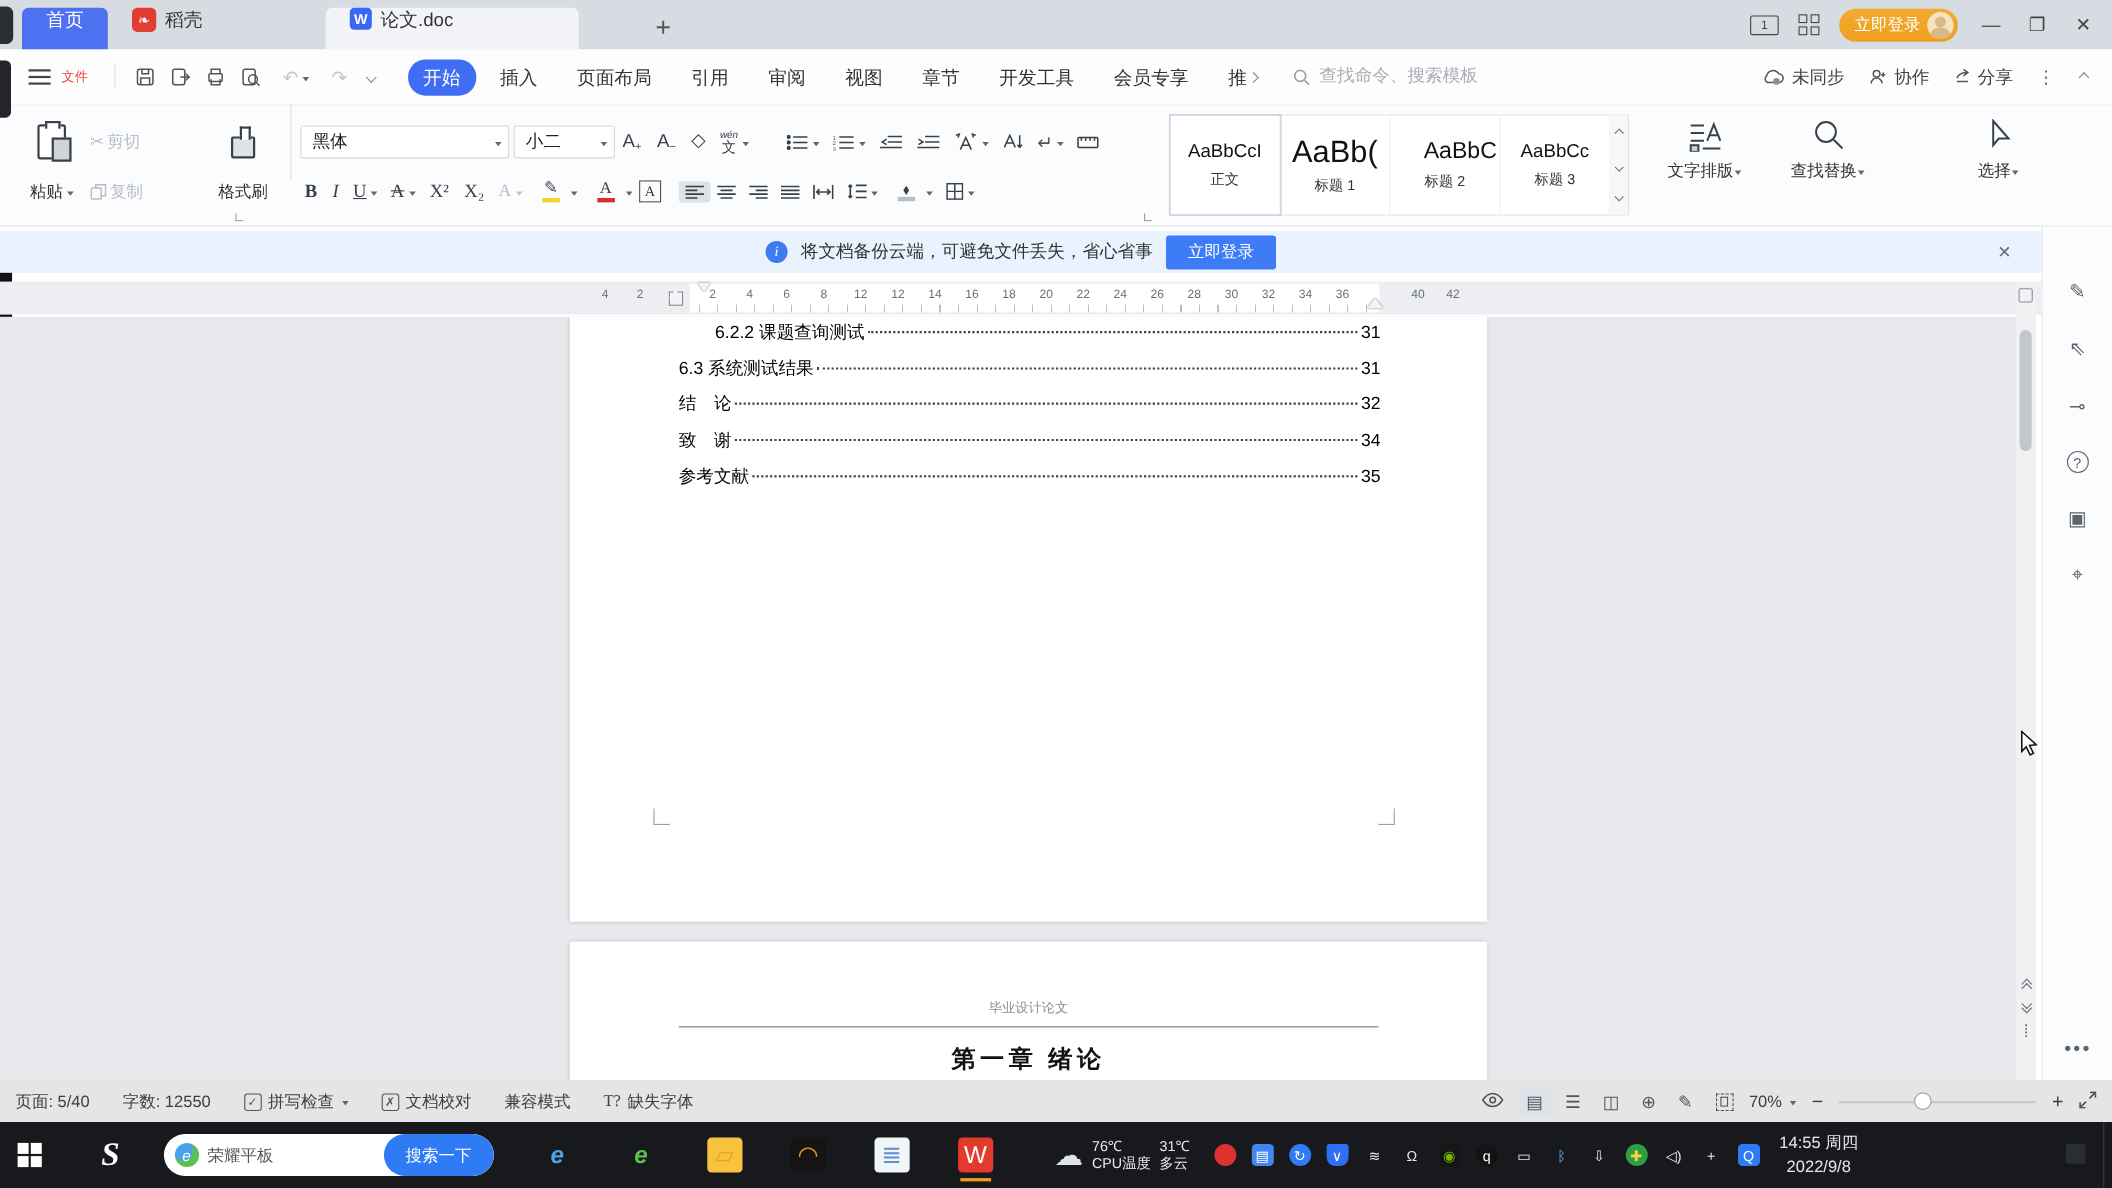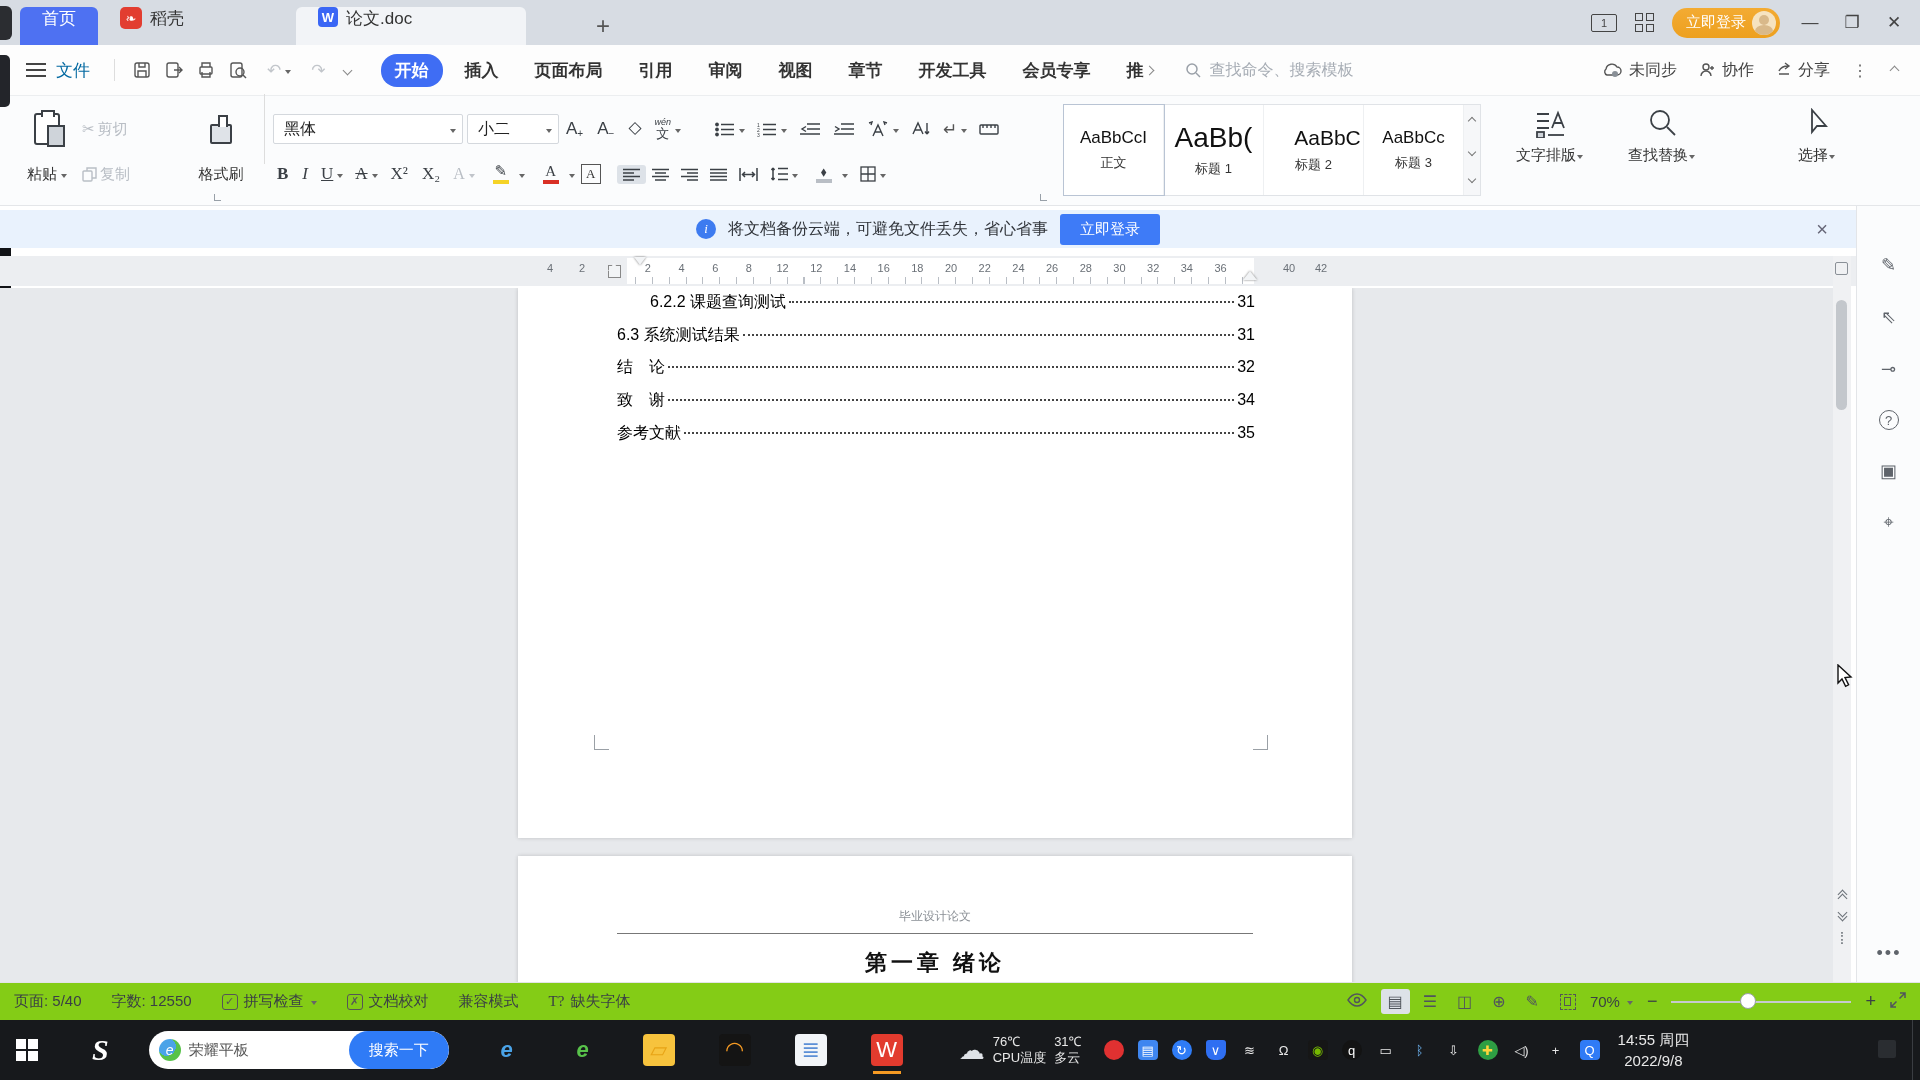--- a/index.html
+++ b/index.html
@@ -23,28 +23,28 @@
   .grid4 i { border:1.6px solid #444; }
   .login-pill { height:30px; background:linear-gradient(#f3ab33,#eda01f); border-radius:16px; display:flex; align-items:center; gap:6px; padding:0 4px 0 14px; color:#fff; font-size:15px; }
   .avatar { width:24px; height:24px; border-radius:50%; background:#f6e3c0; position:relative; overflow:hidden; }
   .avatar i { position:absolute; left:7px; top:4px; width:10px; height:10px; border-radius:50%; background:#d9b98a; }
   .avatar b { position:absolute; left:3px; top:14px; width:18px; height:12px; border-radius:50%; background:#d9b98a; }
 
   
   .menubar { position:absolute; left:0; top:45px; width:1920px; height:51px; background:#fdfdfd; display:flex; align-items:center; border-bottom:1px solid #eceef0; }
   .hamb { margin-left:26px; width:20px; display:flex; flex-direction:column; gap:4px; }
   .hamb i { height:2px; background:#444; }
-  .mfile { font-size:17px; color:#0369a1; margin:0 16px 0 10px; }
+  .mfile { font-size:12px; color:#ef4444; margin:0 16px 0 10px; }
   .vdiv { width:1px; height:22px; background:#ddd; margin:0 8px; }
   .qicons { display:flex; align-items:center; gap:14px; margin:0 10px; color:#555; }
   .qicons svg { display:block; }
   .arrglyph { font-size:17px; color:#555; }
   .arrglyph.dis { color:#c2c6cb; }
   .menu-tabs { display:flex; align-items:center; gap:8px; margin-left:14px; }
-  .mtab { font-size:17px; color:#333; padding:5px 14px; border-radius:16px; white-space:nowrap;font-weight:bold; }
+  .mtab { font-size:17px; color:#333; padding:5px 14px; border-radius:16px; white-space:nowrap; }
   .mtab.active { background:#3f6df4; color:#fff; }
   .mtab.truncated { padding-right:2px; }
   .mchev { width:7px; height:7px; border-right:1.6px solid #888; border-bottom:1.6px solid #888; transform:rotate(-45deg); display:inline-block; margin-right:6px; }
   .msearch { display:flex; align-items:center; gap:8px; margin-left:26px; color:#9aa0a8; }
   .msearch input { border:none; outline:none; font-size:16px; width:200px; color:#666; background:transparent; }
   .msearch input::placeholder { color:#a7adb5; }
   .menubar-right { position:absolute; right:16px; display:flex; align-items:center; gap:22px; color:#444; font-size:16px; }
   .mr-item { display:flex; align-items:center; gap:6px; }
   .dots3 { letter-spacing:1px; color:#666; }
 
@@ -136,21 +136,21 @@
   .dblchev { display:flex; flex-direction:column; gap:-2px; }
   .dblchev i { width:7px; height:7px; border-right:1.6px solid #6a7077; border-bottom:1.6px solid #6a7077; }
   .dblchev.up i { transform:rotate(-135deg); margin-top:-3px; }
   .dblchev.dn i { transform:rotate(45deg); margin-top:-3px; }
   .rightpanel { position:absolute; left:1856px; top:206px; width:64px; height:776px; background:#fbfcfd; border-left:1px solid #e3e5e8; }
   .rp-icons { display:flex; flex-direction:column; align-items:center; gap:30px; margin-top:48px; color:#5f646b; font-size:18px; }
   .rp-icons span.circled { border:1.4px solid #5f646b; border-radius:50%; width:20px; height:20px; display:flex; align-items:center; justify-content:center; font-size:13px; }
   .rp-more { position:absolute; left:0; width:64px; bottom:18px; text-align:center; color:#5f646b; font-size:18px; letter-spacing:2px; }
 
   
-  .statusbar { position:absolute; left:0; top:982px; width:1920px; height:38px; background:#84cc16; border-top:1px solid #e2e4e7; display:flex; align-items:center; font-size:15px; color:#3a3f45; }
+  .statusbar { position:absolute; left:0; top:982px; width:1920px; height:38px; background:#e5e5e5; border-top:1px solid #e2e4e7; display:flex; align-items:center; font-size:15px; color:#3a3f45; }
   .sb-item { display:flex; align-items:center; gap:6px; margin-right:30px; white-space:nowrap; }
   .sb-ic { width:16px; height:16px; border:1.3px solid #555; border-radius:3px; font-size:11px; display:flex; align-items:center; justify-content:center; color:#555; }
   .sb-right { position:absolute; right:14px; display:flex; align-items:center; gap:14px; }
   .viewics { display:flex; align-items:center; gap:6px; font-size:16px; color:#50555c; }
   .viewics span { padding:3px 7px; border-radius:3px; }
   .viewics span.sel { background:#dde2e8; }
   .ztrack { position:relative; width:180px; height:2px; background:#c6cace; }
   .zknob { position:absolute; left:38%; top:-8px; width:16px; height:16px; border-radius:50%; background:#fff; border:1.4px solid #9aa0a6; }
   .fitic { width:16px; height:16px; border:1.4px dashed #555; display:flex; align-items:center; justify-content:center; }
   .fitic i { width:7px; height:9px; border:1.3px solid #555; }

